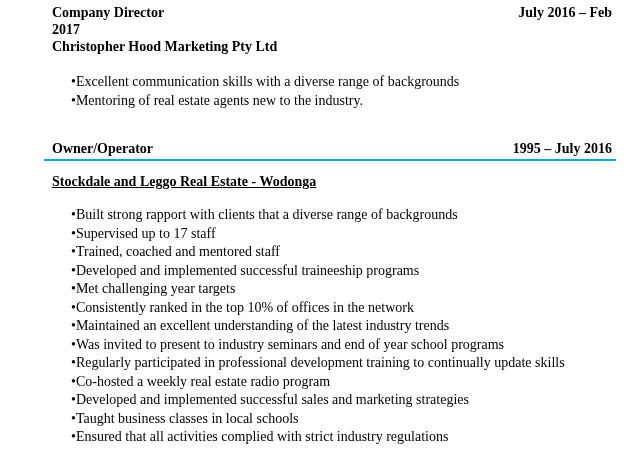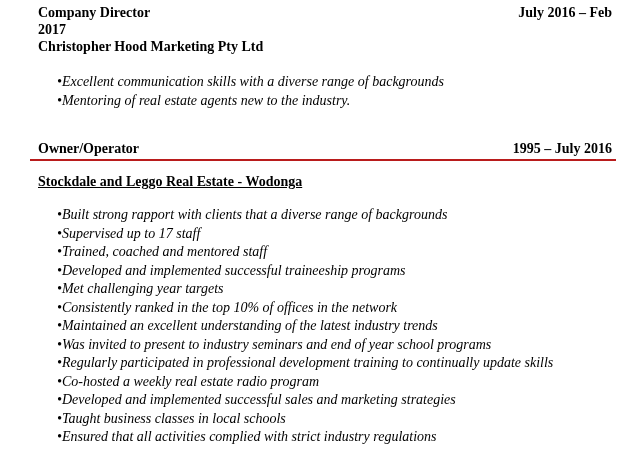--- a/index.html
+++ b/index.html
@@ -6,42 +6,41 @@
   body {
     width: 635px; height: 458px;
     background: #ffffff; color: #000000;
     font-family: "Liberation Serif", "DejaVu Serif", serif;
     font-size: 14px;
     overflow: hidden;
   }
   .page {
     box-sizing: border-box;
     width: 635px; height: 344px;
-    padding: 4px 23px 0 38px;
+    padding: 4px 23px 0 52px;
   }
   .hdr-row {
     display: flex;
     justify-content: space-between;
     font-weight: bold;
     line-height: 17px;
   }
   .bold-line { font-weight: bold; line-height: 17px; }
   .ruled {
-    border-bottom: 2px solid #b91c1c;
+    border-bottom: 2px solid #0ea5e9;
     padding-bottom: 2px;
     margin-left: -8px;  padding-left: 8px;
     margin-right: -4px; padding-right: 4px;
   }
   .entry2 { margin-top: 30px; }
   .entry2 .company { margin-top: 12px; text-decoration: underline; }
   ul.bullets {
     list-style: none;
     margin: 17px 0 0 0;
     padding: 0 0 0 19px;
-    font-style: italic;
   }
   ul.bullets li { line-height: 19px; }
   ul.bullets.s2 { margin-top: 16px; }
   ul.bullets.s2 li { line-height: 18.5px; }
   .bm { display: inline; }
 </style>
 </head>
 <body style="background: rgb(255, 255, 255); color: rgb(0, 0, 0);">
 
 <div class="page">

